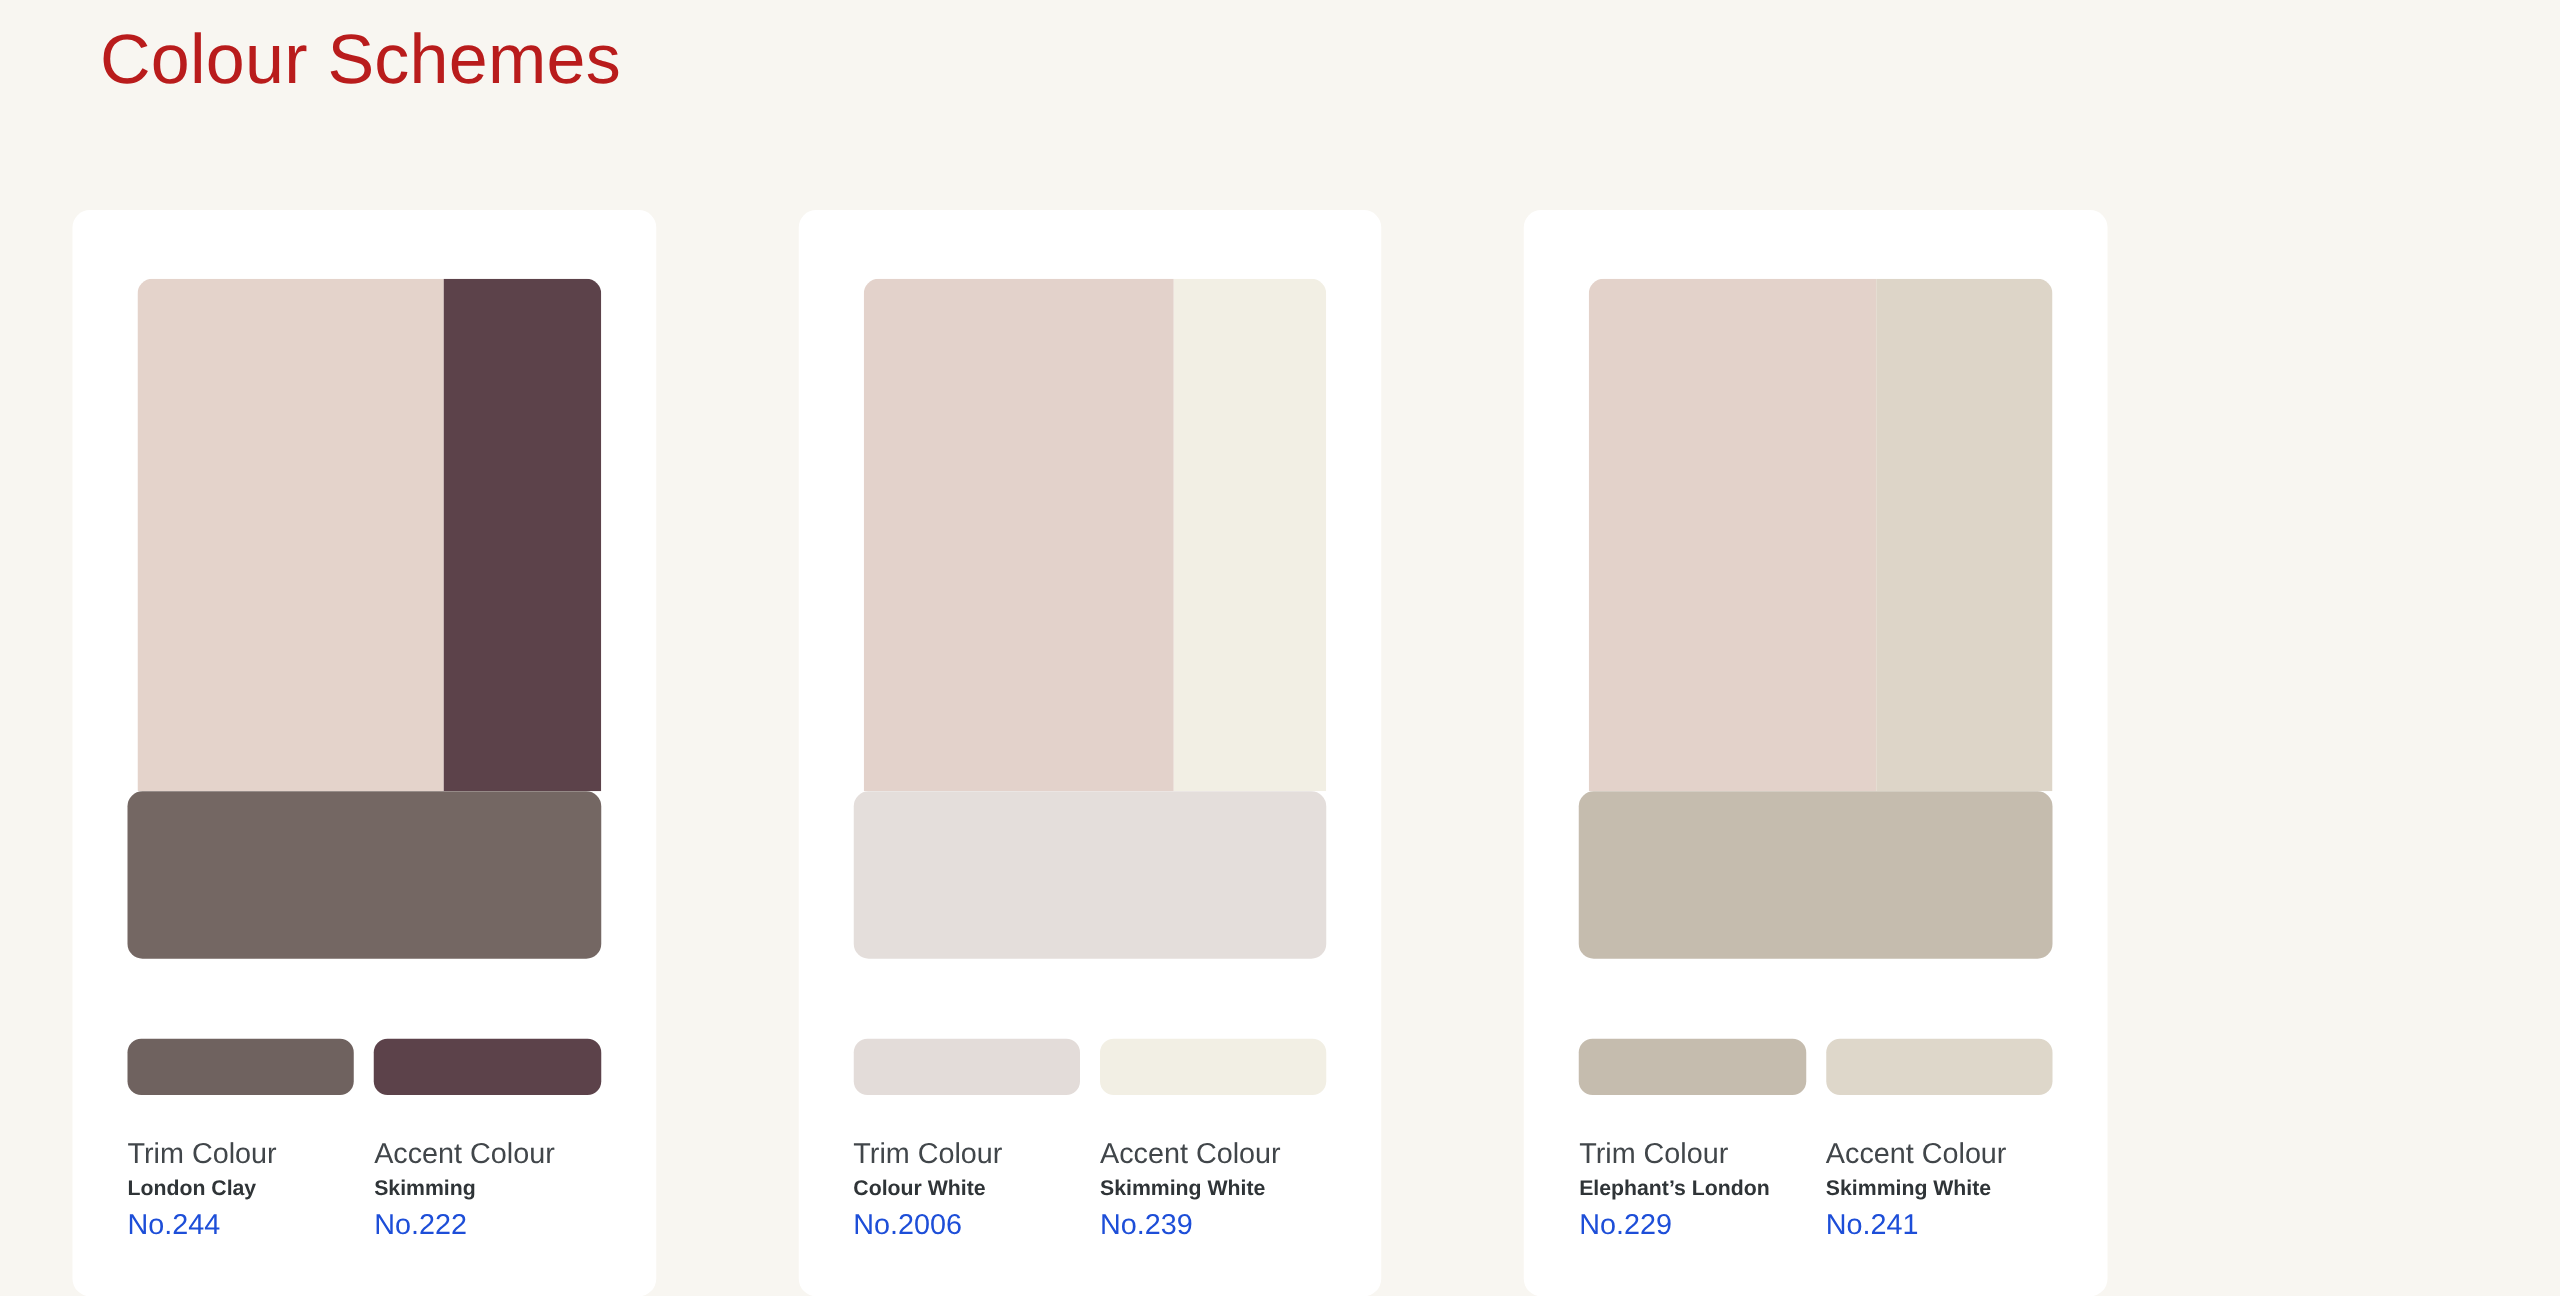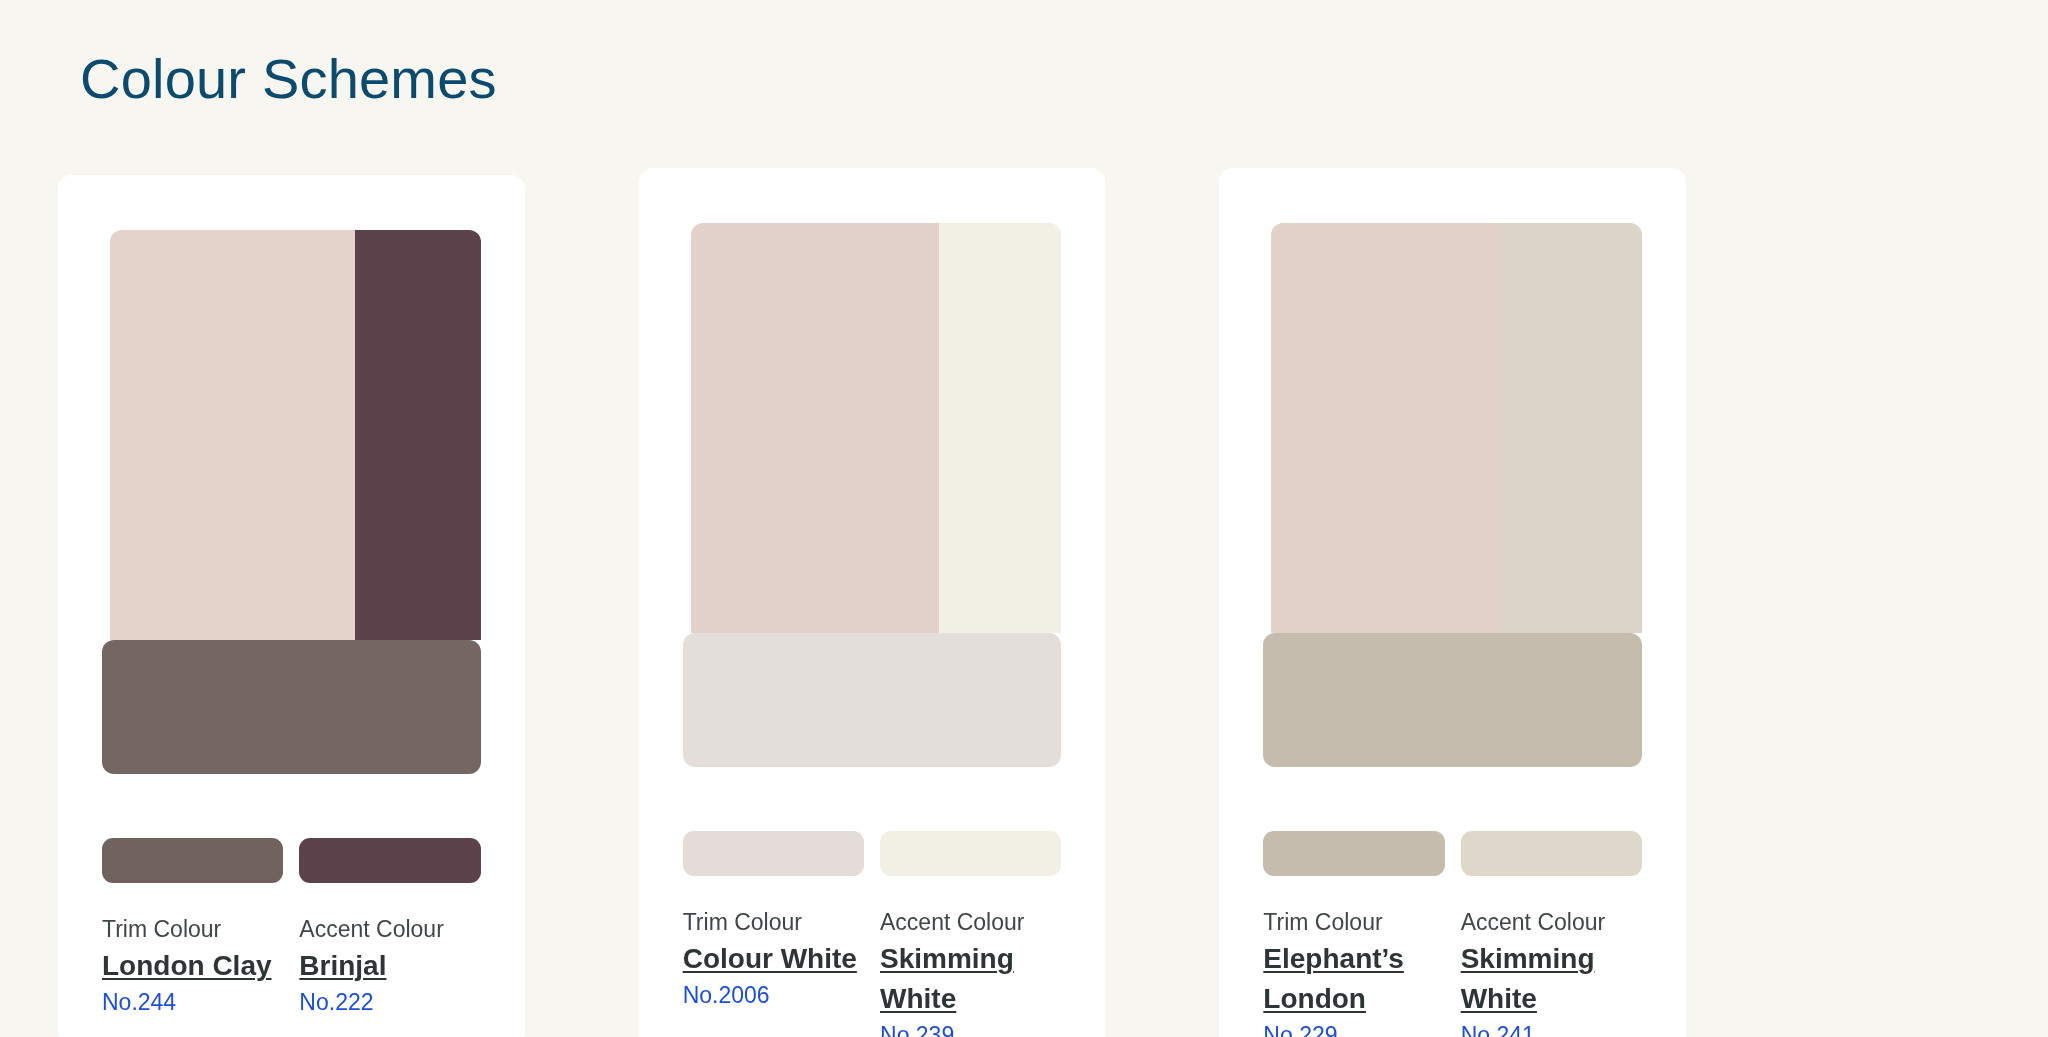--- a/index.html
+++ b/index.html
@@ -21,25 +21,25 @@
     position: relative;
     width: 2048px;
     height: 1037px;
     padding: 0;
   }
 
   
   .page-title {
     position: absolute;
     left: 80px;
-    top: 44px;
+    top: 12px;
     font-size: 56px;
     font-weight: 400;
     letter-spacing: 0.2px;
-    color: #0c4a6e;
+    color: #b91c1c;
     line-height: 1.25;
     white-space: nowrap;
   }
 
   
   .cards {
     position: absolute;
     left: 58px;
     top: 168px;
     width: 1628px;
@@ -114,24 +114,23 @@
   }
 
   .swatch-role {
     font-size: 23px;
     font-weight: 400;
     color: #41464a;
     white-space: nowrap;
   }
 
   .swatch-name {
-    font-size: 28px;
+    font-size: 17px;
     font-weight: 700;
     color: #2f3437;
-    text-decoration: underline;
     text-underline-offset: 3px;
     text-decoration-thickness: 2px;
     cursor: pointer;
     display: block;
   }
 
   .swatch-code {
     font-size: 23px;
     font-weight: 400;
     color: #1d4ed8;
@@ -162,21 +161,21 @@
           <div class="swatch-meta">
             <div class="swatch-role">Trim Colour</div>
             <a class="swatch-name">London Clay</a>
             <div class="swatch-code">No.244</div>
           </div>
         </div>
         <div class="swatch-col">
           <div class="swatch-pill" style="background: rgb(92, 66, 74);"></div>
           <div class="swatch-meta">
             <div class="swatch-role">Accent Colour</div>
-            <a class="swatch-name">Brinjal</a>
+            <a class="swatch-name">Skimming</a>
             <div class="swatch-code">No.222</div>
           </div>
         </div>
       </div>
     </div>
 
     <div class="card" style="background: rgb(255, 255, 255);">
       <div class="scheme-visual">
         <div class="wall-block">
           <div class="wall-main" style="background: rgb(227, 210, 203); width: 67%;"></div>

